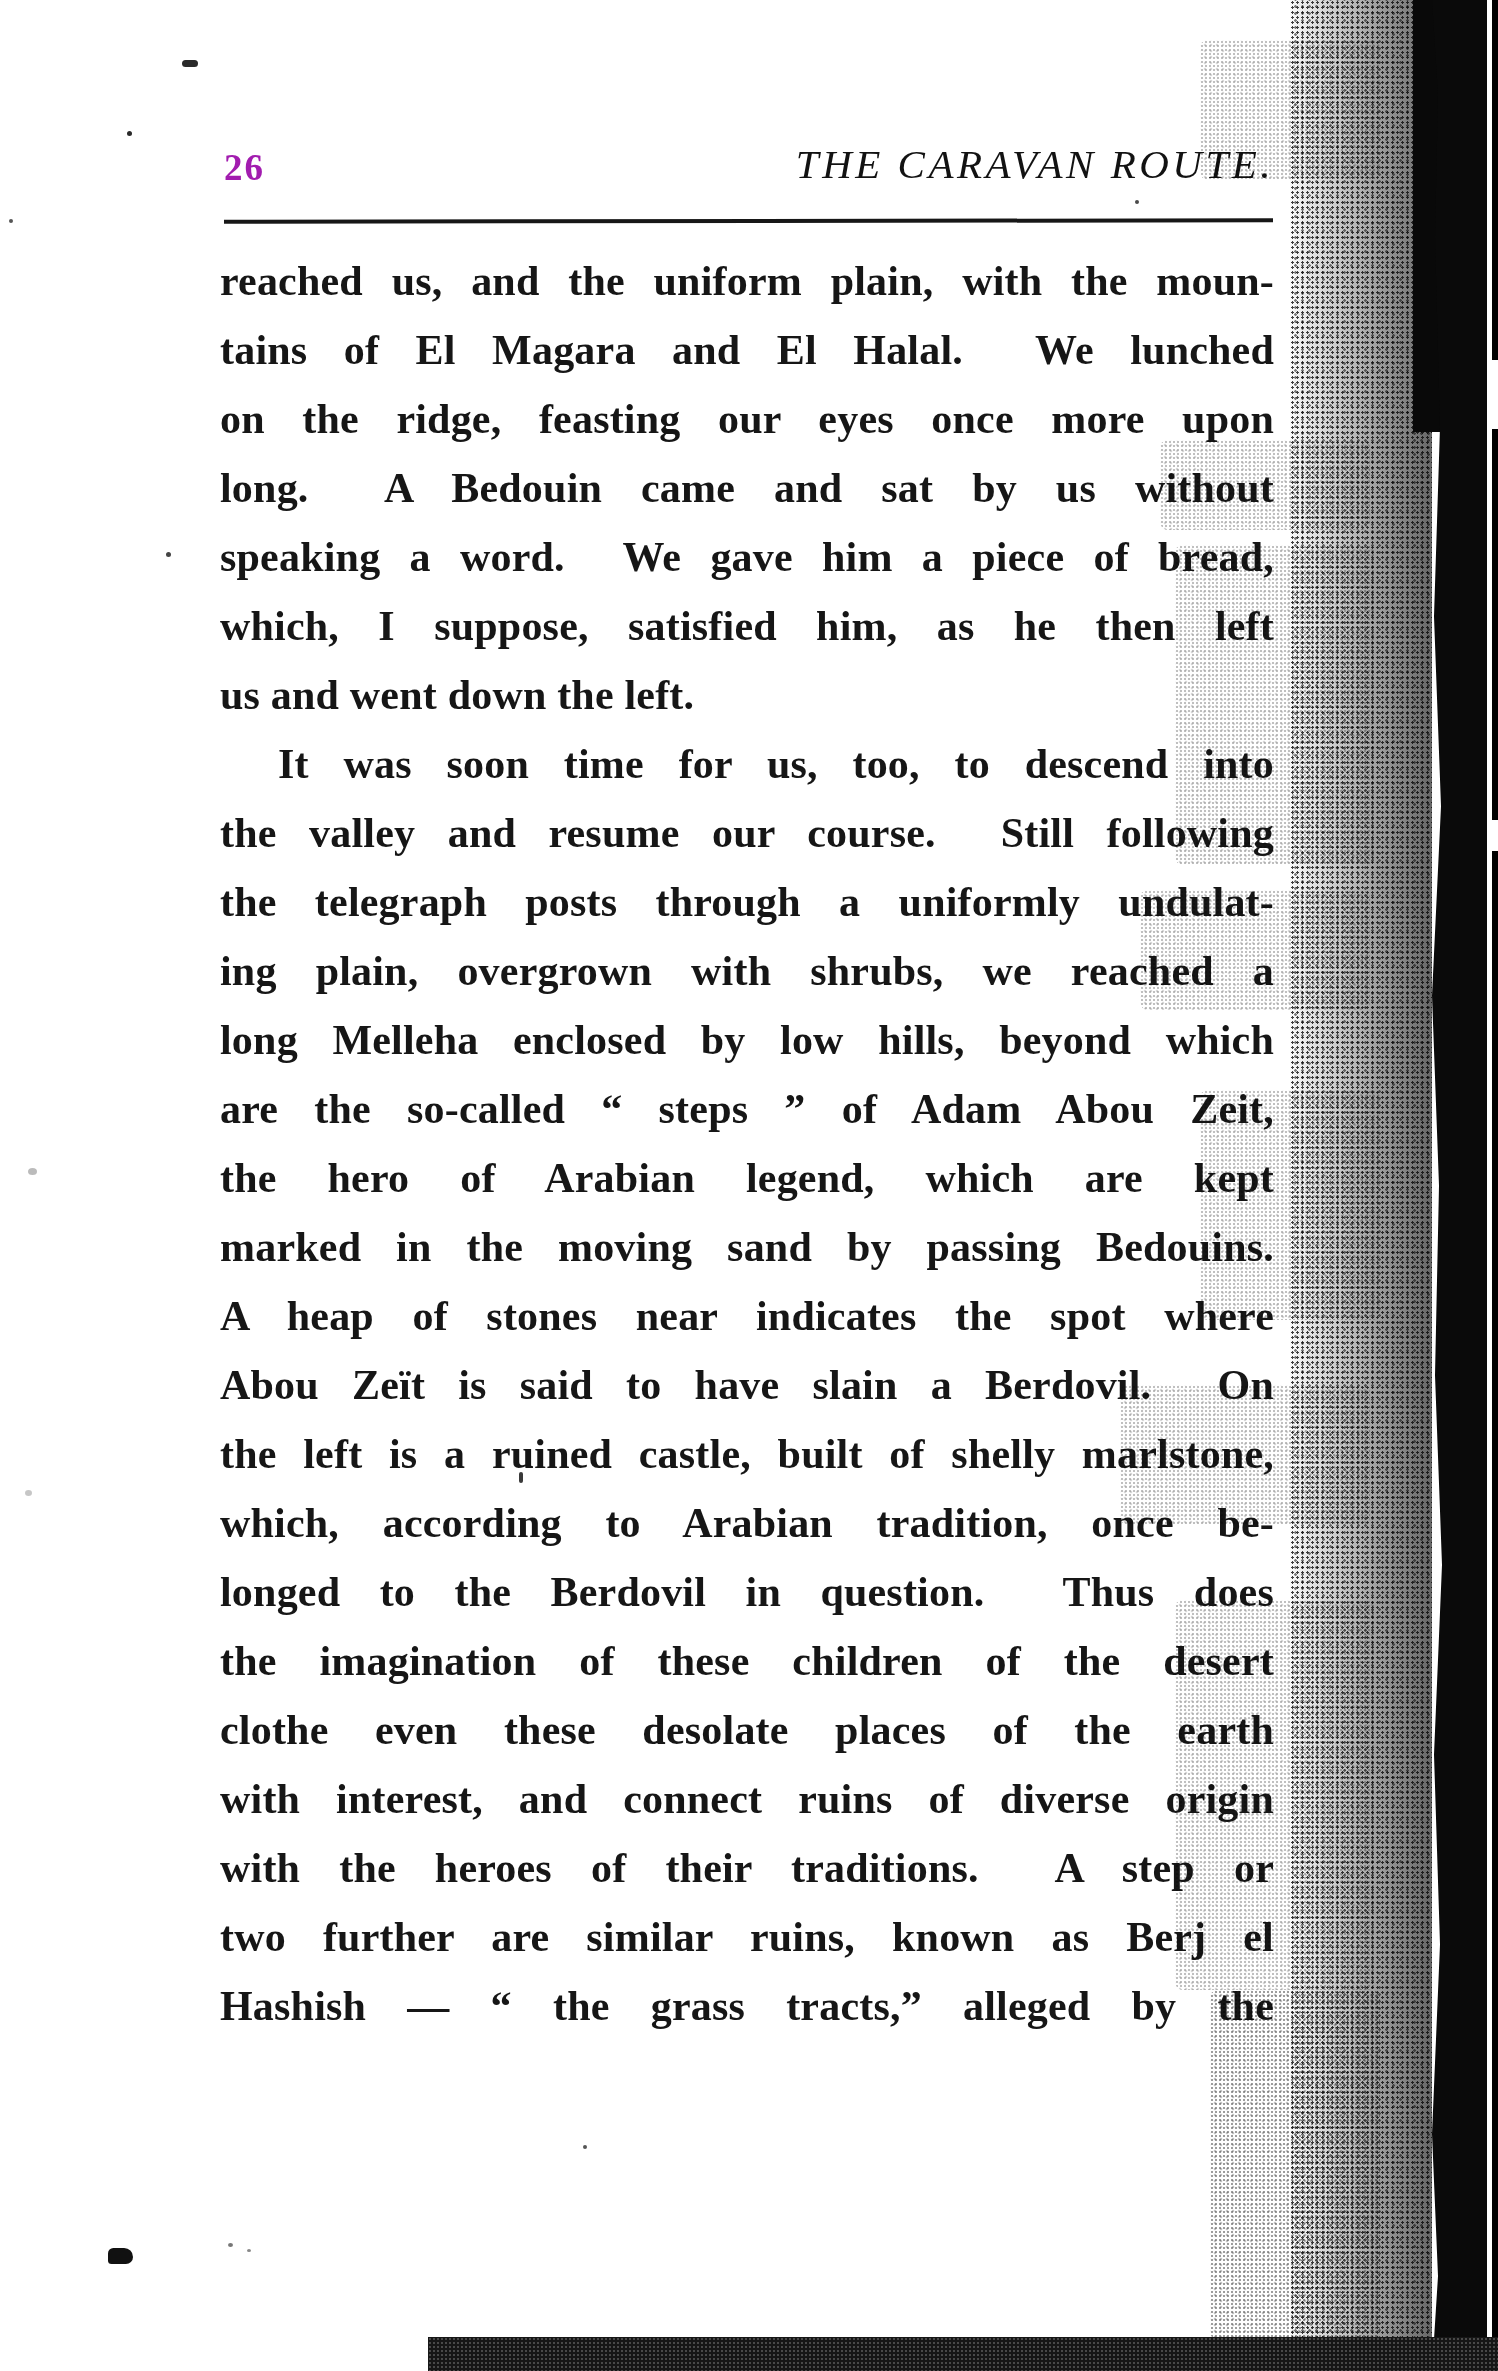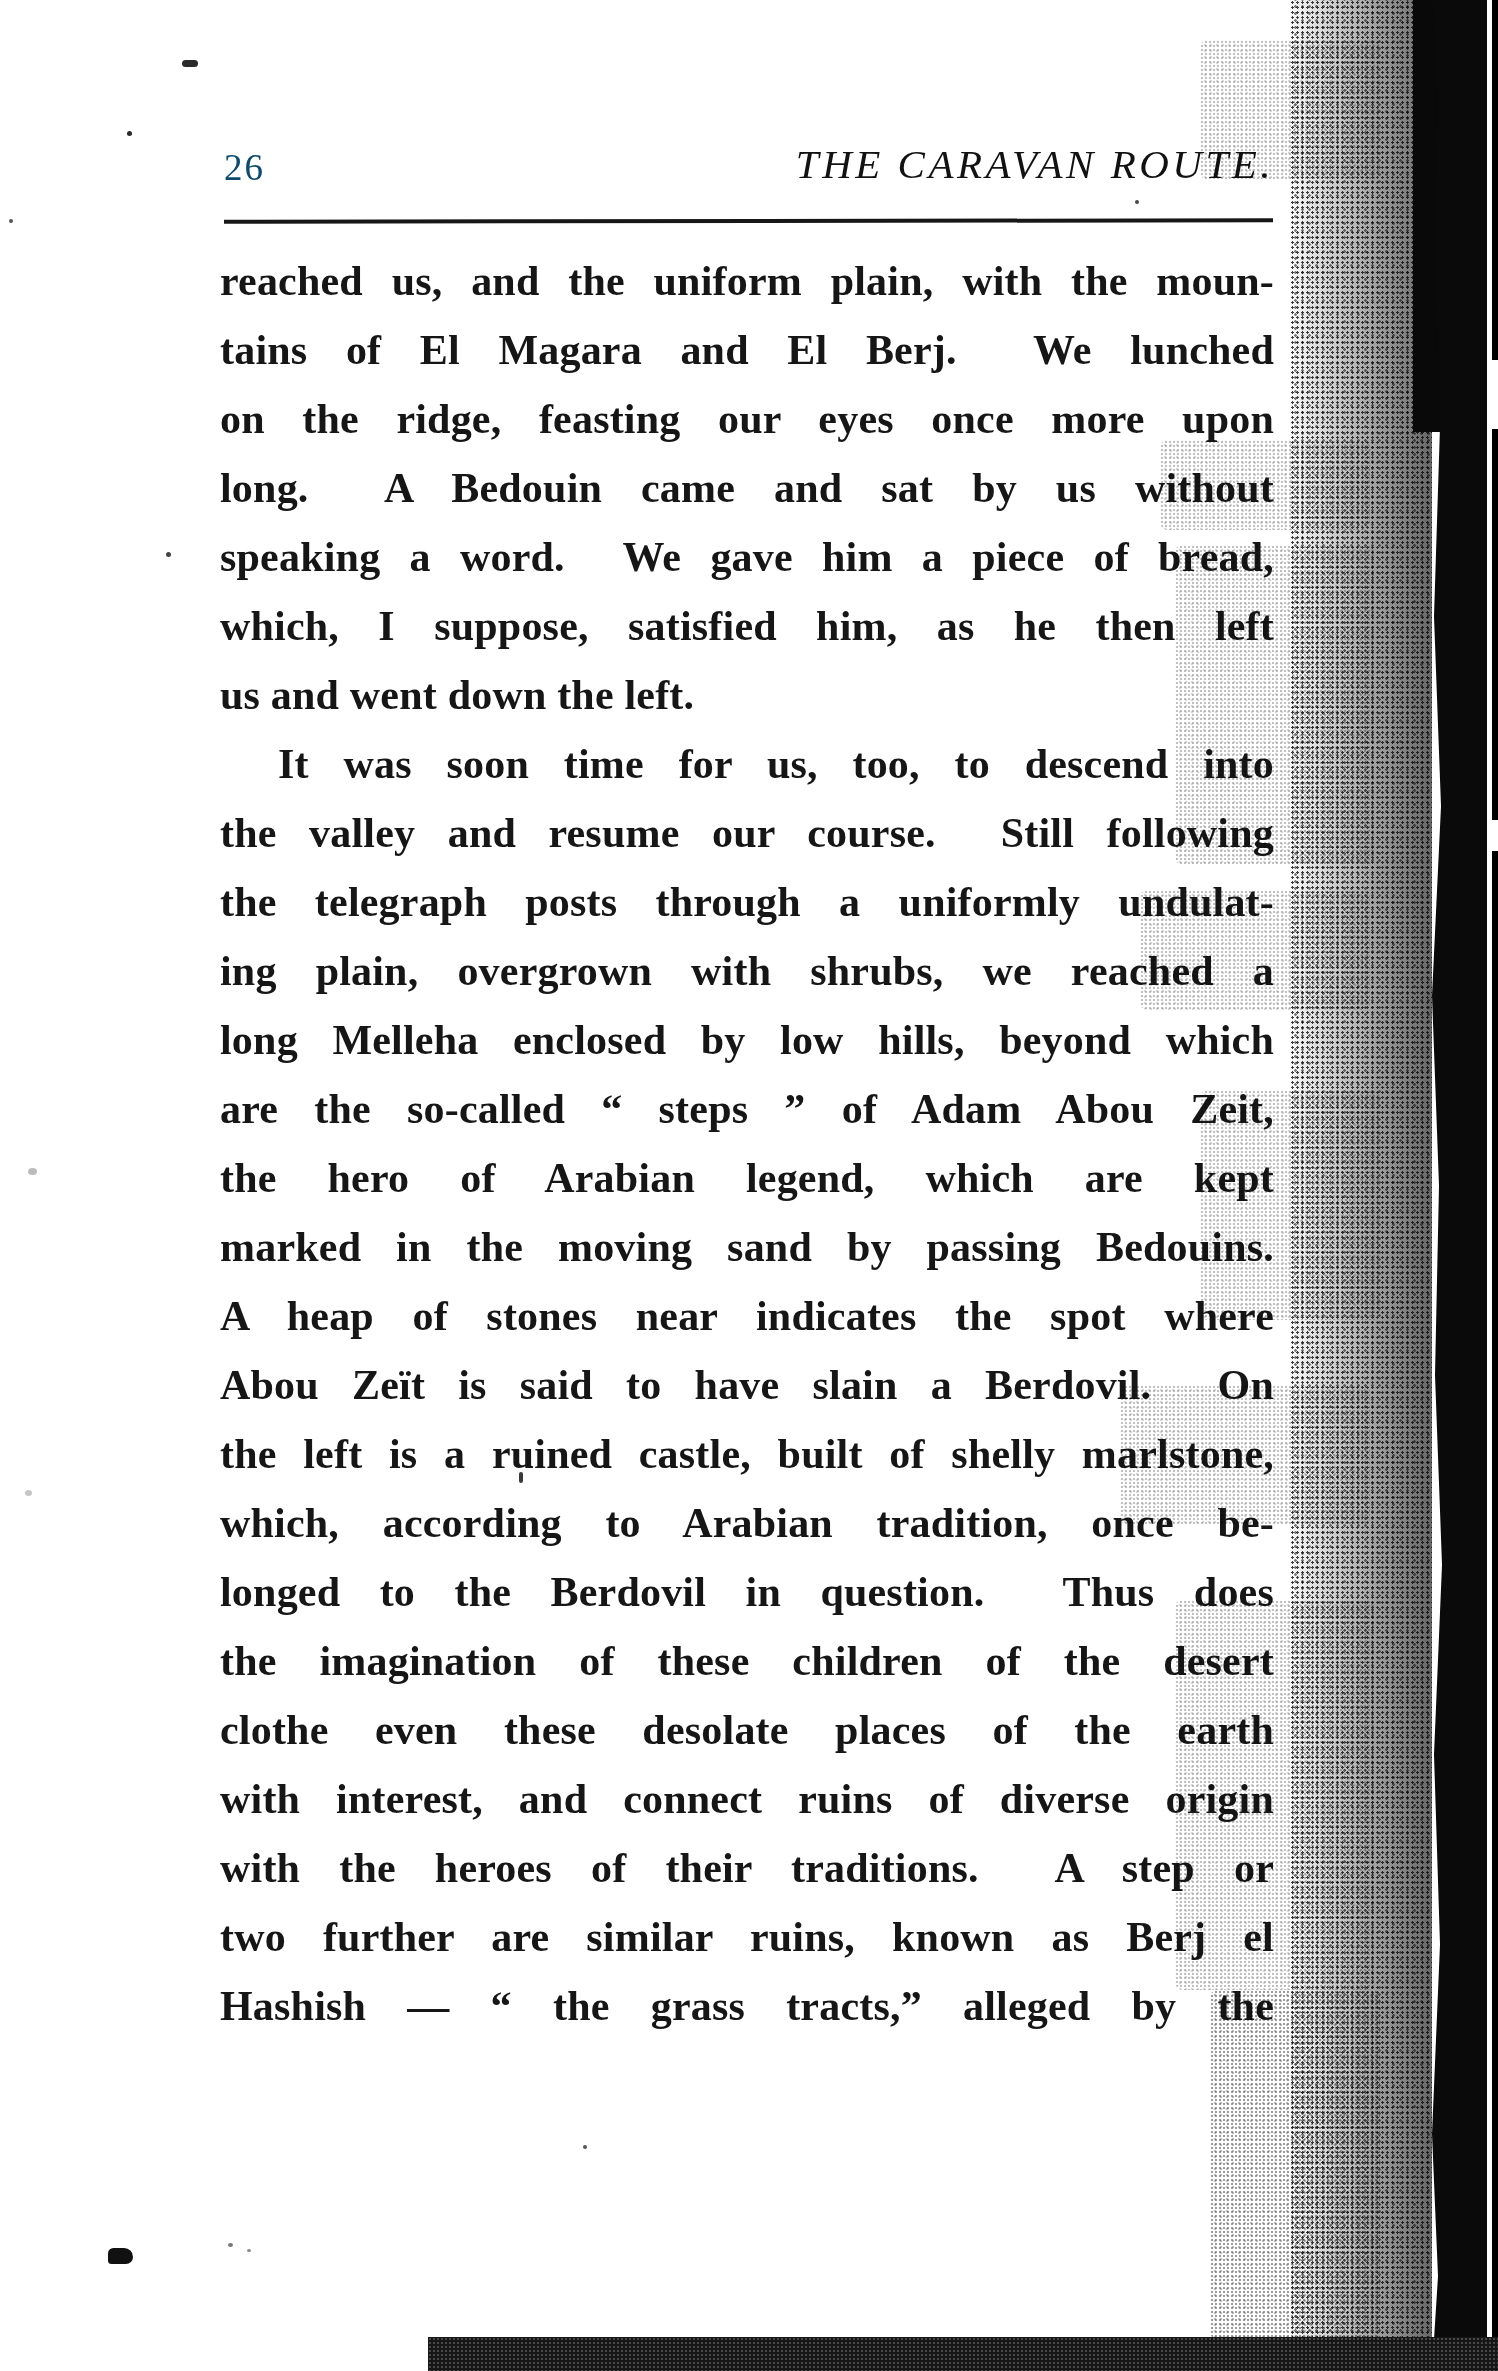--- a/index.html
+++ b/index.html
@@ -7,21 +7,21 @@
     position:relative;
     width:1498px;height:2371px;
     background:#ffffff;
     overflow:hidden;
     font-family:"Liberation Serif","DejaVu Serif",serif;
     color:#161616;
   }
   
   #folio{
     position:absolute;left:224px;top:146px;
-    font-size:37px;letter-spacing:2px;color:#0c4a6e;
+    font-size:37px;letter-spacing:2px;color:#a21caf;font-weight:bold;
   }
   #running-head{
     position:absolute;left:220px;top:140px;width:1054px;
     text-align:right;
     font-style:italic;
     font-size:41px;
     letter-spacing:3.5px;
     color:#121212;
     white-space:nowrap;
   }
@@ -102,21 +102,21 @@
 <body>
 
 <div id="page">
 
   <div id="folio">26</div>
   <div id="running-head">THE CARAVAN ROUTE.</div>
   <div id="head-rule"></div>
 
   <div id="text-block">
     <div class="line">reached us, and the uniform plain, with the moun-</div>
-    <div class="line">tains of El Magara and El Berj.  We lunched</div>
+    <div class="line">tains of El Magara and El Halal.  We lunched</div>
     <div class="line">on the ridge, feasting our eyes once more upon</div>
     <div class="line">long.  A Bedouin came and sat by us without</div>
     <div class="line">speaking a word.  We gave him a piece of bread,</div>
     <div class="line">which, I suppose, satisfied him, as he then left</div>
     <div class="line short">us and went down the left.</div>
     <div class="line indent">It was soon time for us, too, to descend into</div>
     <div class="line">the valley and resume our course.  Still following</div>
     <div class="line">the telegraph posts through a uniformly undulat-</div>
     <div class="line">ing plain, overgrown with shrubs, we reached a</div>
     <div class="line">long Melleha enclosed by low hills, beyond which</div>

